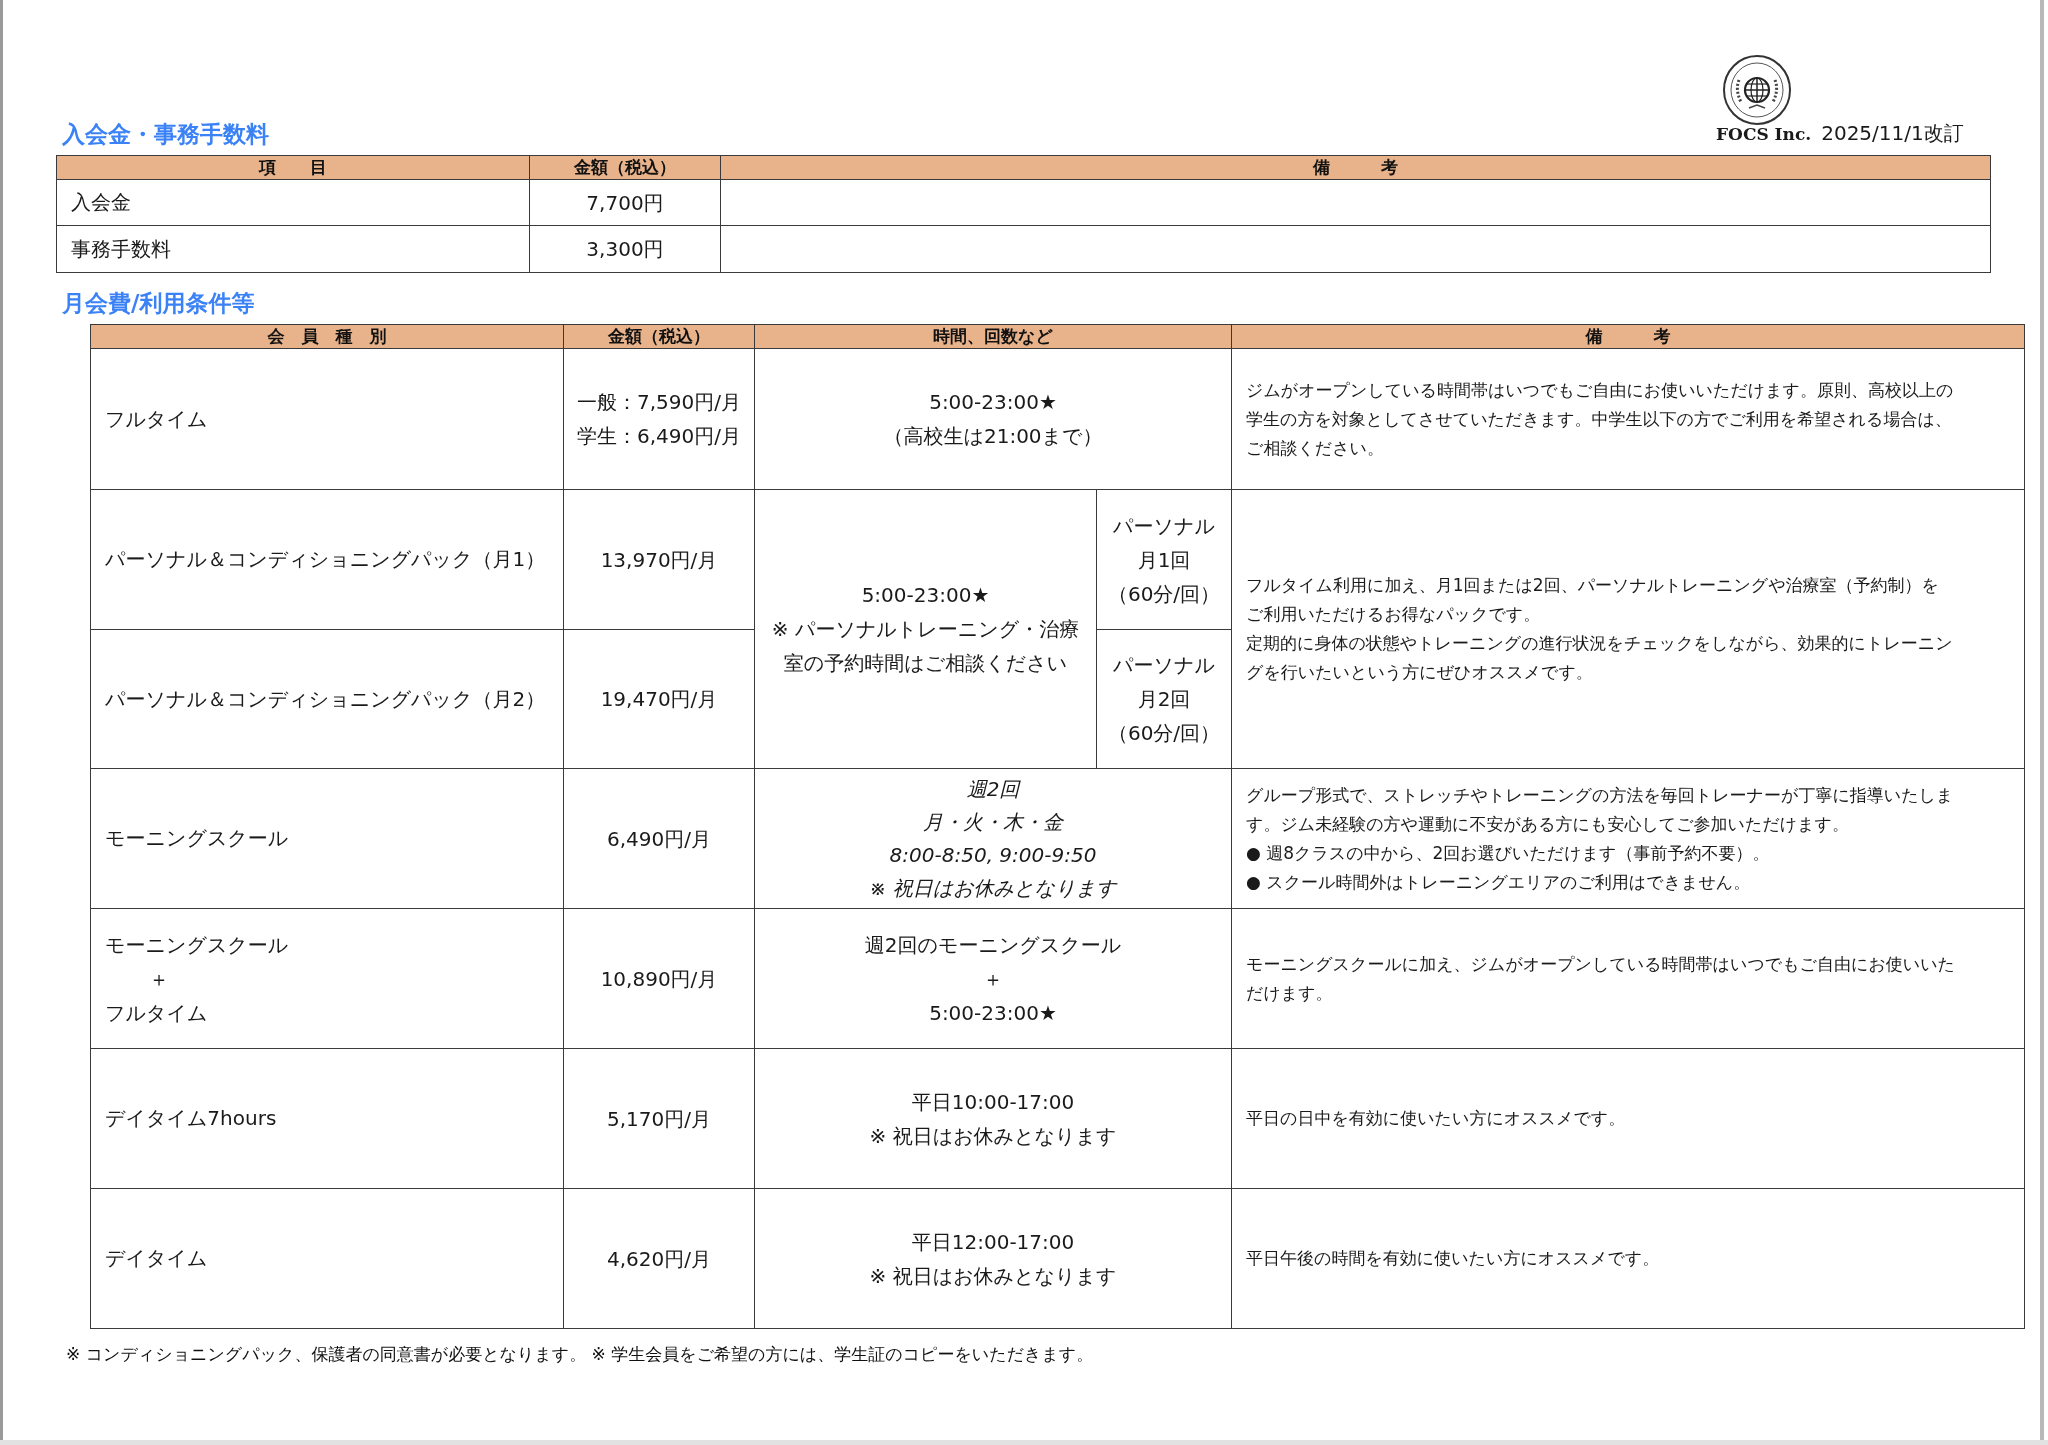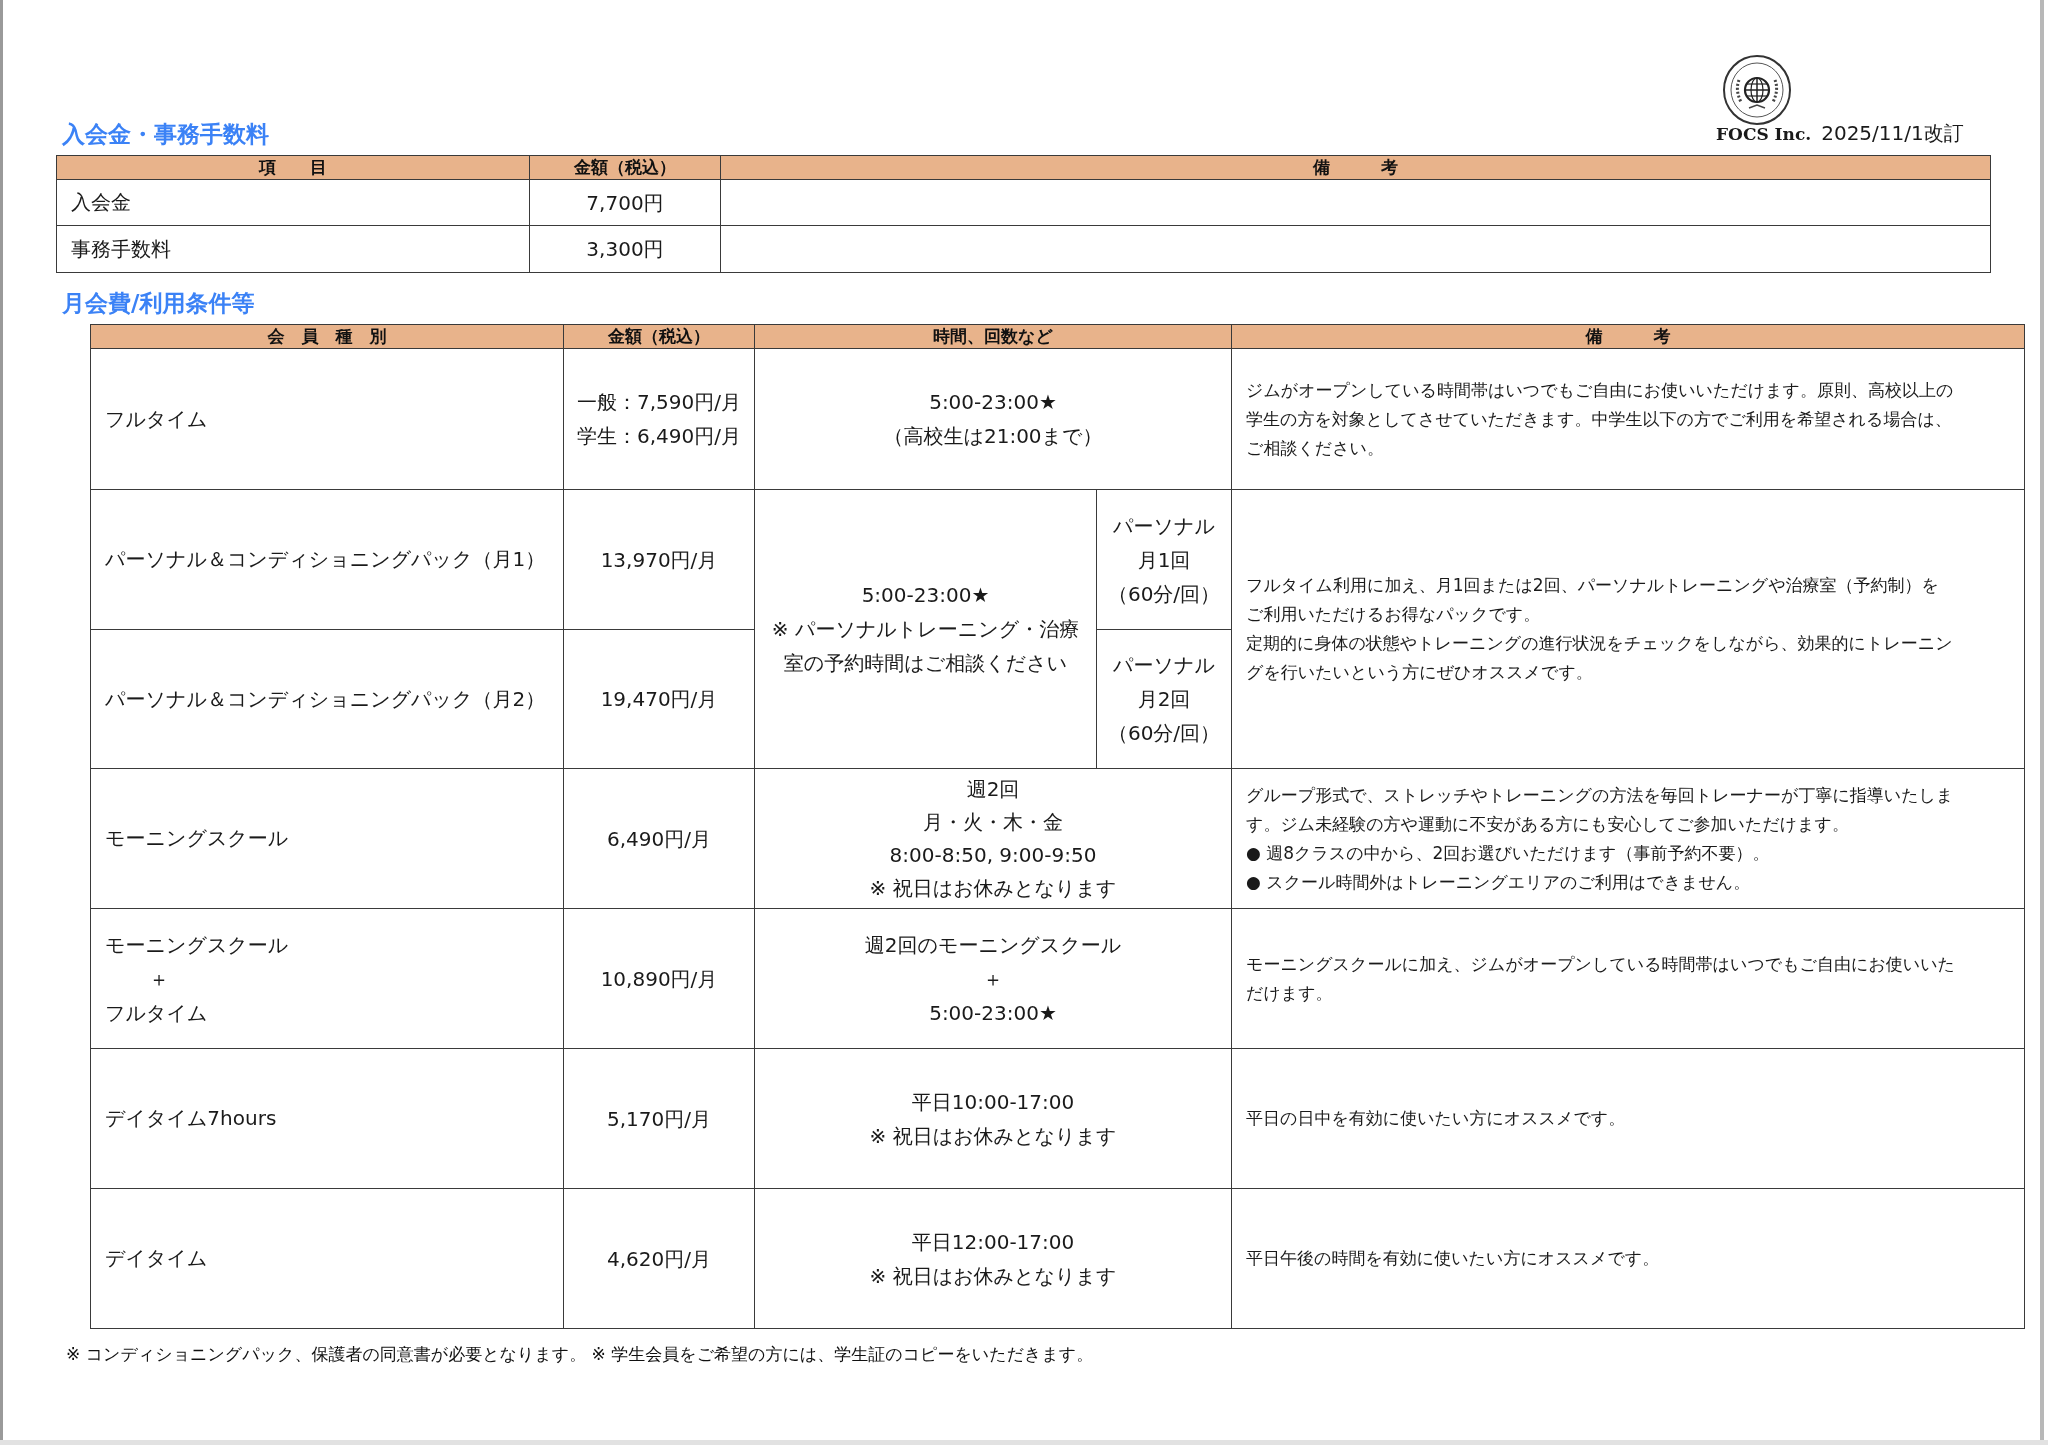--- a/index.html
+++ b/index.html
@@ -136,21 +136,21 @@
     <td class="cell-center">
       <span class="line">パーソナル</span>
       <span class="line">月2回</span>
       <span class="line">（60分/回）</span>
     </td>
   </tr>
 
   <tr style="height:140px;">
     <td class="cell-left">モーニングスクール</td>
     <td class="cell-center">6,490円/月</td>
-    <td colspan="2" class="cell-center" style="line-height:33px;">
+    <td colspan="2" class="cell-center" style="line-height:33px;font-style:italic;">
       <span class="line">週2回</span>
       <span class="line">月・火・木・金</span>
       <span class="line">8:00-8:50, 9:00-9:50</span>
       <span class="line">※ 祝日はお休みとなります</span>
     </td>
     <td class="cell-note">
       <span class="line">グループ形式で、ストレッチやトレーニングの方法を毎回トレーナーが丁寧に指導いたしま</span>
       <span class="line">す。ジム未経験の方や運動に不安がある方にも安心してご参加いただけます。</span>
       <span class="line">● 週8クラスの中から、2回お選びいただけます（事前予約不要）。</span>
       <span class="line">● スクール時間外はトレーニングエリアのご利用はできません。</span>

